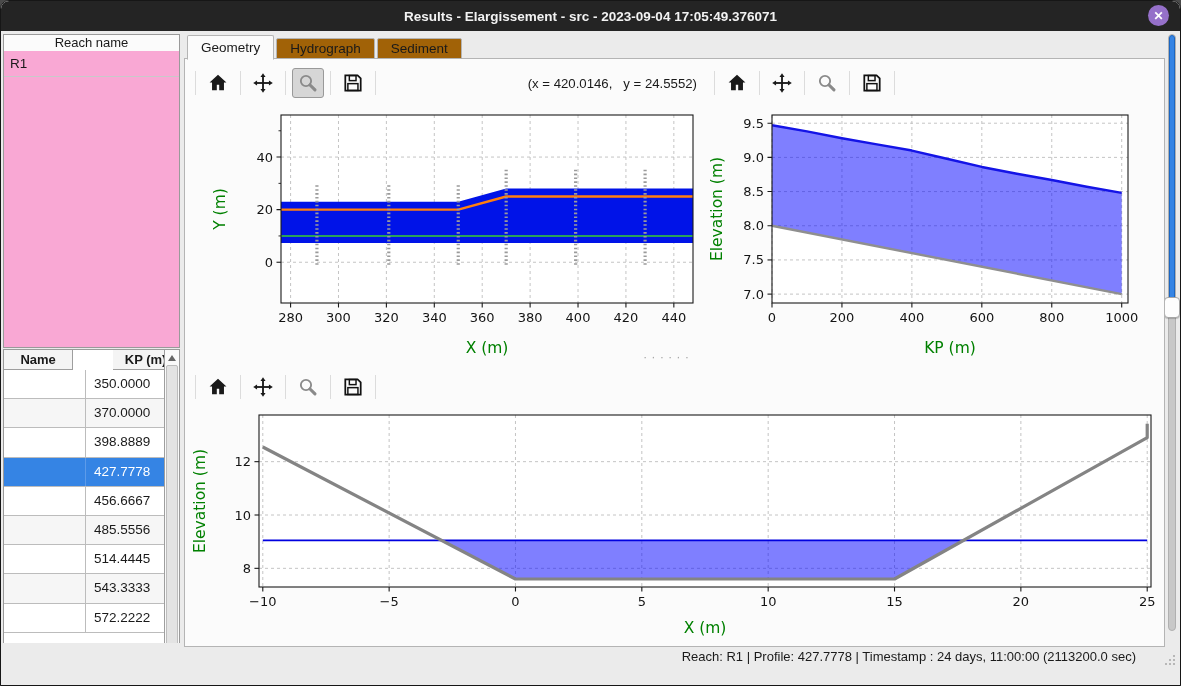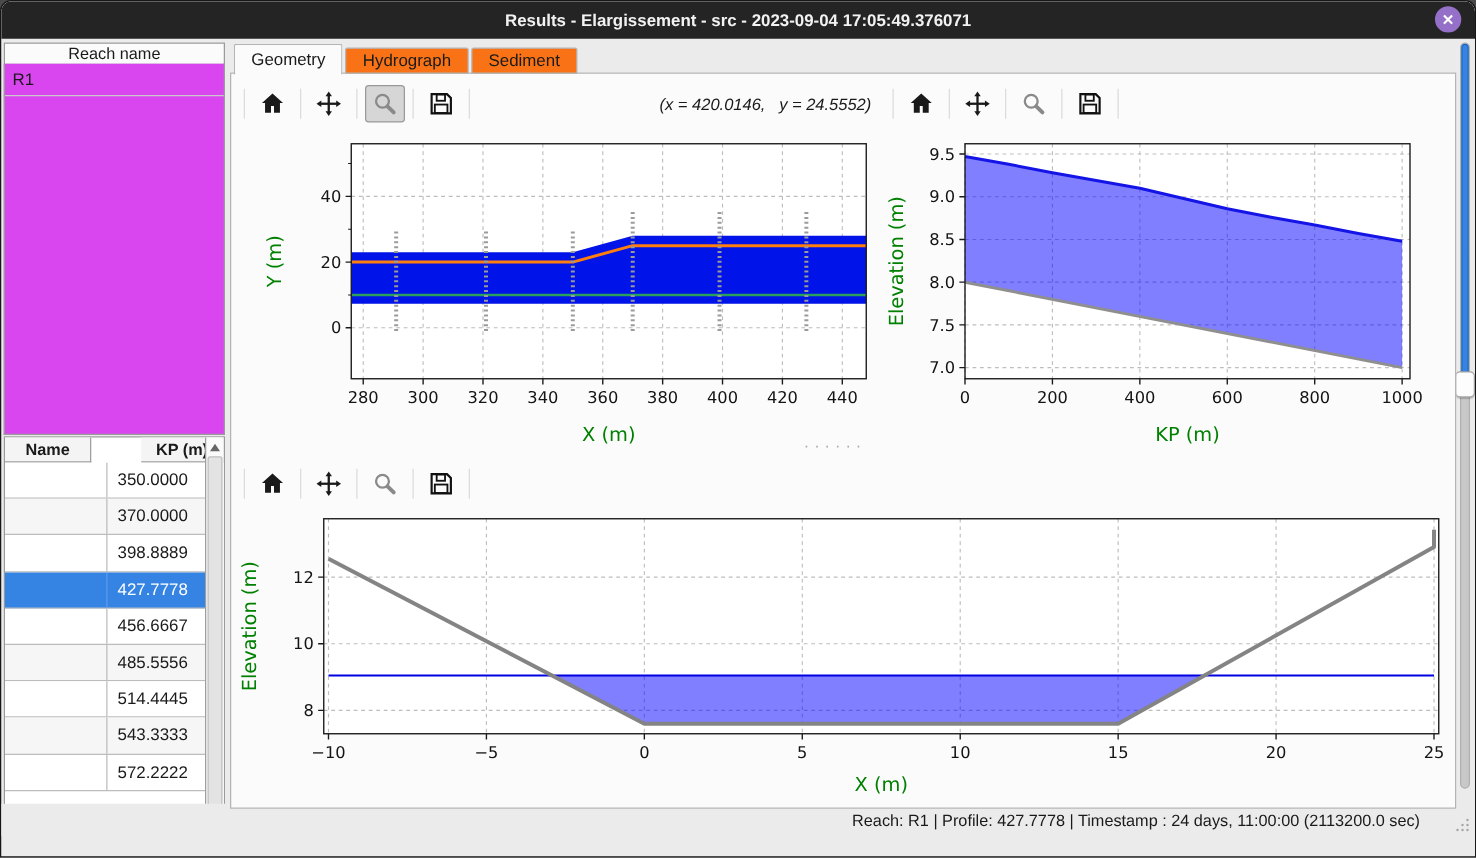--- a/index.html
+++ b/index.html
@@ -10,21 +10,21 @@
   
   .titlebar{position:absolute;left:0;top:0;right:0;height:30px;background:#242424;
     display:flex;align-items:center;justify-content:center;border-radius:8px 8px 0 0;}
   .titlebar .title{color:#f2f2f2;font-size:13.5px;font-weight:bold;}
   .close-btn{position:absolute;right:11px;top:4px;width:21px;height:21px;border-radius:50%;
     background:#9570c9;border:none;display:flex;align-items:center;justify-content:center;
     color:#fff;font-size:12px;font-weight:bold;cursor:pointer;padding:0;line-height:1;}
   
   .reach-header{position:absolute;left:2px;top:33px;width:177px;height:18px;background:#fbfbfb;
     border:1px solid #9a9a9a;text-align:center;font-size:13px;line-height:16px;}
-  .reach-list{position:absolute;left:2px;top:50px;width:177px;height:297px;background:#d946ef;
+  .reach-list{position:absolute;left:2px;top:50px;width:177px;height:297px;background:#f9a8d4;
     border:1px solid #9a9a9a;border-top:none;}
   .reach-item{height:26px;line-height:26px;padding-left:6px;font-size:13.5px;border-bottom:1px solid #c9c9c9;}
   .profile-table{position:absolute;left:2px;top:348px;width:177px;height:312px;background:#fff;
     border:1px solid #9a9a9a;}
   .pt-header{display:flex;height:20px;gap:40px;}
   .pt-hcell{background:#f4f4f4;border-right:1px solid #9e9e9e;border-bottom:1px solid #9e9e9e;
     font-weight:bold;font-size:13px;line-height:19px;text-align:center;}
   .pt-hcell.name{width:82px;}
   .pt-hcell.kp{width:78px;}
   .pt-body{position:absolute;left:0;top:20px;width:160px;bottom:0;overflow:hidden;}
@@ -37,31 +37,31 @@
   .pt-row.selected .pt-cell.name{border-right-color:#5d9be9;}
   .pt-scrollbar{position:absolute;right:0;top:0;bottom:0;width:15px;background:#fafafa;border-left:1px solid #9e9e9e;}
   .sb-up{position:absolute;top:5px;left:3px;width:0;height:0;
     border-left:4.5px solid transparent;border-right:4.5px solid transparent;border-bottom:6px solid #666;}
   .sb-down{position:absolute;bottom:5px;left:3px;width:0;height:0;
     border-left:4.5px solid transparent;border-right:4.5px solid transparent;border-top:6px solid #666;}
   .sb-thumb{position:absolute;top:15px;bottom:15px;left:1px;right:1px;background:#e3e3e3;
     border:1px solid #bdbdbd;border-radius:2px;}
   
   .tabbar{position:absolute;left:186px;top:33px;height:25px;display:flex;align-items:flex-end;z-index:3;}
-  .tab{background:#f97316;border:1px solid #b4b4b4;height:21px;line-height:19px;padding:0 13px;
+  .tab{background:#a16207;border:1px solid #b4b4b4;height:21px;line-height:19px;padding:0 13px;
     font-size:13.5px;margin-right:2px;border-radius:2px 2px 0 0;}
   .tab.active{background:#fbfbfb;height:25px;line-height:23px;border-bottom:1px solid #fbfbfb;margin-bottom:-1px;}
   
   .tab-panel{position:absolute;left:183px;top:57px;width:981px;height:589px;background:#fbfbfb;
     border:1px solid #b4b4b4;z-index:1;}
   .plot-sec{position:absolute;}
   .sec-plan{left:4px;top:4px;width:514px;height:300px;}
   .sec-long{left:523px;top:4px;width:452px;height:300px;}
   .sec-cross{left:4px;top:308px;width:973px;height:276px;}
-  .mpl-toolbar{display:flex;align-items:center;height:40px;padding-left:6px;gap:6px;font-style:italic;}
+  .mpl-toolbar{display:flex;align-items:center;height:40px;padding-left:6px;gap:6px;}
   .tool-btn{width:32px;height:30px;display:flex;align-items:center;justify-content:center;
     border:1px solid transparent;border-radius:3px;}
   .tool-btn svg{width:22px;height:22px;display:block;}
   .tool-btn.pressed{background:#d6d6d6;border:1px solid #999;}
   .tsep{width:1px;height:24px;background:#dcdcdc;}
   .coords{margin-left:auto;padding-right:6px;font-size:13.2px;white-space:pre;}
   svg.chart{position:absolute;left:0;background:#fbfbfb;}
   .sec-plan svg.chart{top:44px;width:512px;height:252px;}
   .sec-long svg.chart{top:44px;width:432px;height:252px;}
   .sec-cross svg.chart{top:42px;width:972px;height:230px;}

